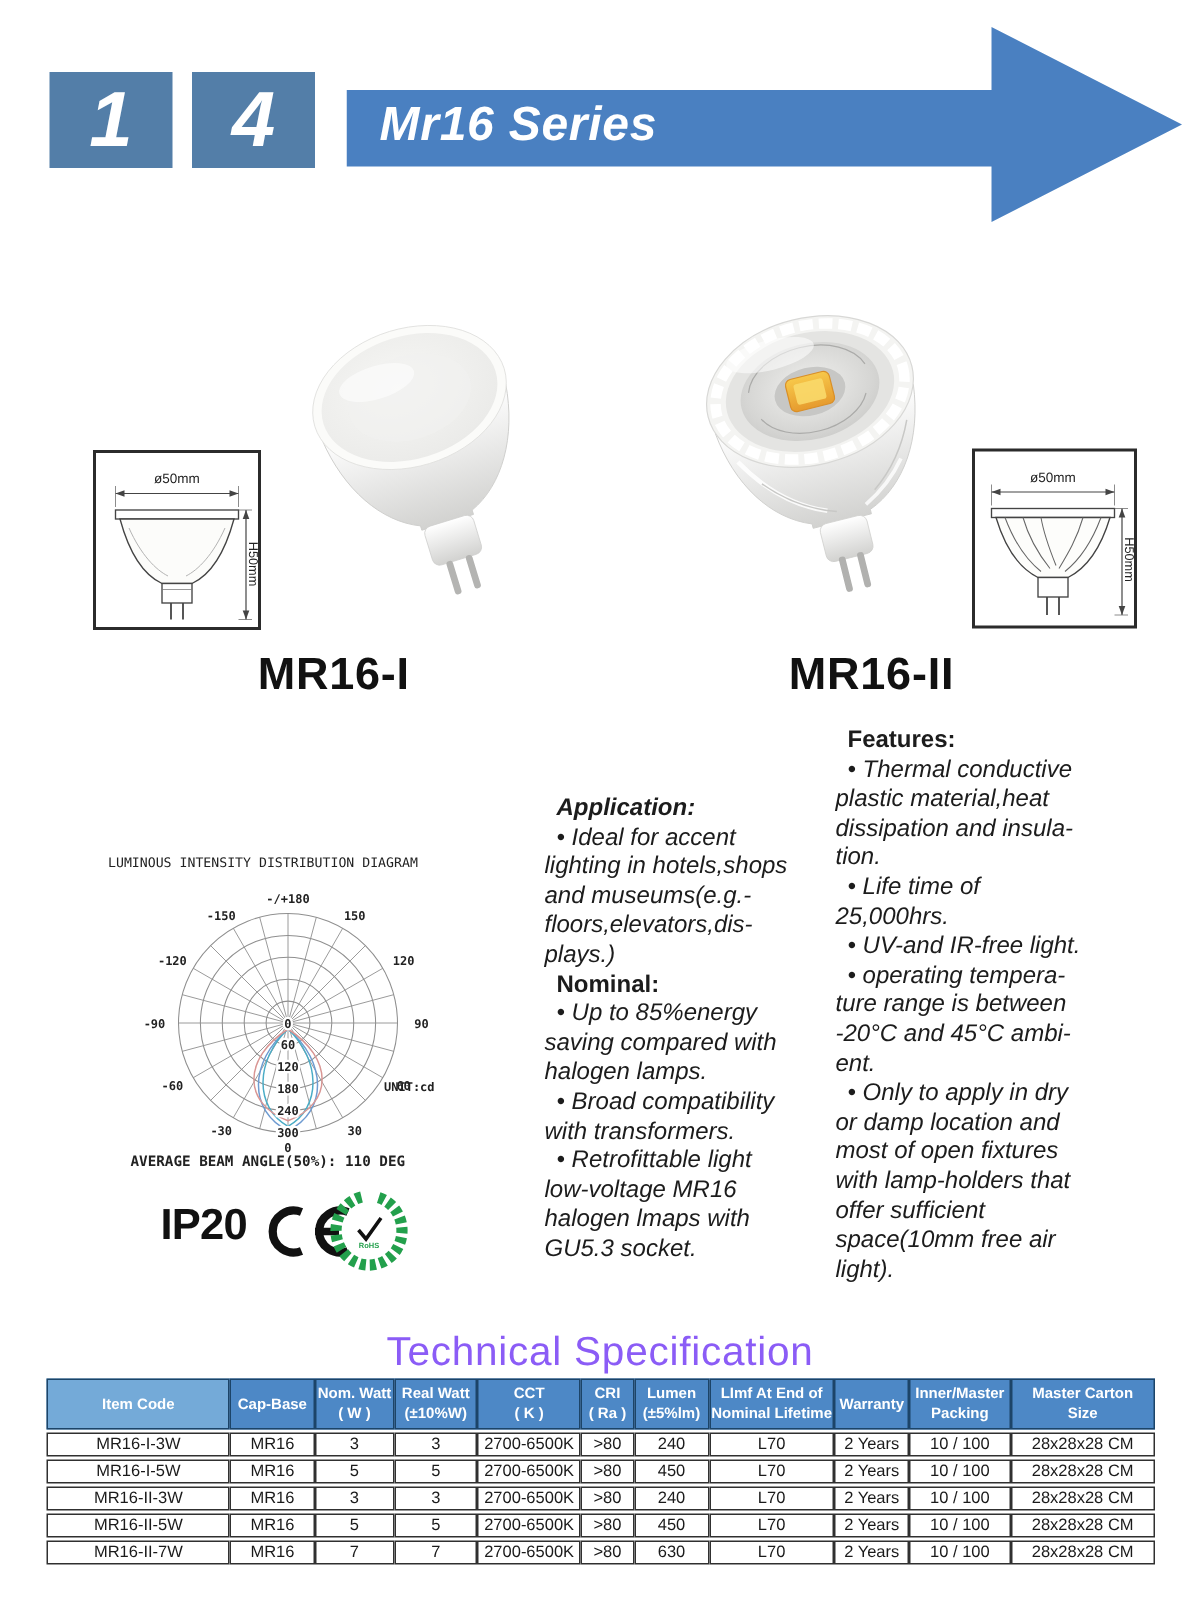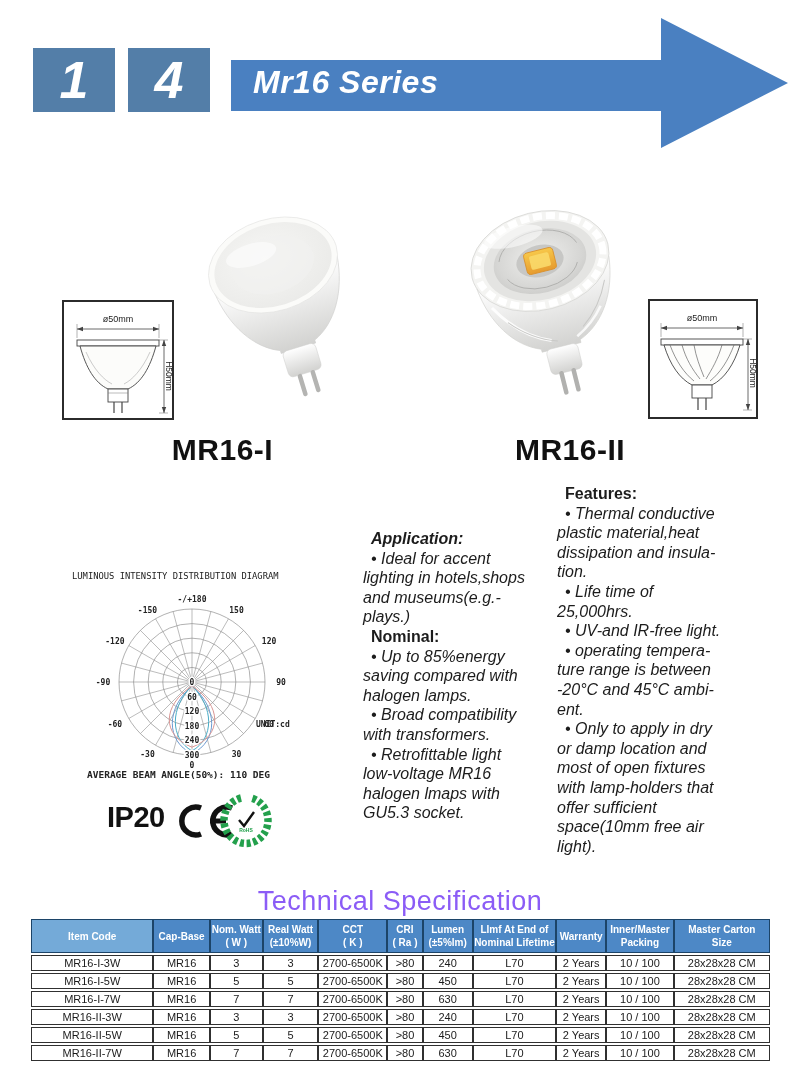--- a/index.html
+++ b/index.html
@@ -166,21 +166,21 @@
       <line x1="98" y1="38" x2="98" y2="109" stroke="#444" stroke-width="0.8"></line>
       <polygon points="98,38 95.8,44 100.2,44" fill="#444"></polygon>
       <polygon points="98,109 95.8,103 100.2,103" fill="#444"></polygon>
       <line x1="93" y1="38" x2="102" y2="38" stroke="#666" stroke-width="0.5"></line>
       <line x1="93" y1="109" x2="102" y2="109" stroke="#666" stroke-width="0.5"></line>
       <text x="0" y="3" transform="translate(103,72) rotate(90)" text-anchor="middle" font-size="8.5" fill="#222">H50mm</text>
     </svg>
   </div>
 
   <div class="abs prod-name" style="left:145px;top:433px;width:155px">MR16-I</div>
-  <div class="abs prod-name" style="left:490px;top:433px;width:160px">MR16-II</div>
+  <div class="abs prod-name" style="left:501px;top:433px;width:160px">MR16-II</div>
 
   <div class="abs" id="lidd-title" style="left:72px;top:571px">LUMINOUS INTENSITY DISTRIBUTION DIAGRAM</div>
   <svg class="abs" id="polar-svg" style="left:85px;top:594px" width="210" height="186" viewBox="0 0 210 186">
       <circle cx="107" cy="88" r="14.600000000000001" fill="none" stroke="#8f8f8f" stroke-width="0.7"></circle>
       <circle cx="107" cy="88" r="29.200000000000003" fill="none" stroke="#8f8f8f" stroke-width="0.7"></circle>
       <circle cx="107" cy="88" r="43.8" fill="none" stroke="#8f8f8f" stroke-width="0.7"></circle>
       <circle cx="107" cy="88" r="58.400000000000006" fill="none" stroke="#8f8f8f" stroke-width="0.7"></circle>
       <circle cx="107" cy="88" r="73" fill="none" stroke="#8f8f8f" stroke-width="0.7"></circle>
       <line x1="107" y1="88" x2="107" y2="161" stroke="#8f8f8f" stroke-width="0.6"></line>
       <line x1="107" y1="88" x2="125.89379029248401" y2="158.512585319102" stroke="#8f8f8f" stroke-width="0.6"></line>
@@ -242,20 +242,21 @@
     <circle cx="27" cy="26" r="14" fill="#ffffff"></circle>
     <path d="M 20,26 L 25,32 L 35,18" fill="none" stroke="#111" stroke-width="2.4"></path>
     <text x="27" y="38" text-anchor="middle" font-size="5" fill="#23a04c" font-weight="bold">RoHS</text>
   </svg>
 
   <div class="abs txtcol" id="app-col" style="left:363px;top:529px;width:196px">
       <div class="ln bi h">Application:</div>
       <div class="ln u">• Ideal for accent</div>
       <div class="ln ">lighting in hotels,shops</div>
       <div class="ln ">and museums(e.g.-</div>
+      <div class="ln ">floors,elevators,dis-</div>
       <div class="ln ">plays.)</div>
       <div class="ln b h">Nominal:</div>
       <div class="ln u">• Up to 85%energy</div>
       <div class="ln ">saving compared with</div>
       <div class="ln ">halogen lamps.</div>
       <div class="ln u">• Broad compatibility</div>
       <div class="ln ">with transformers.</div>
       <div class="ln u">• Retrofittable light</div>
       <div class="ln ">low-voltage MR16</div>
       <div class="ln ">halogen lmaps with</div>
@@ -336,67 +337,54 @@
           <td>5</td>
           <td>2700-6500K</td>
           <td>&gt;80</td>
           <td>450</td>
           <td>L70</td>
           <td>2 Years</td>
           <td>10 / 100</td>
           <td>28x28x28 CM</td>
         </tr>
         <tr>
-          <td>MR16-I-7W</td>
+          <td>MR16-II-3W</td>
+          <td>MR16</td>
+          <td>3</td>
+          <td>3</td>
+          <td>2700-6500K</td>
+          <td>&gt;80</td>
+          <td>240</td>
+          <td>L70</td>
+          <td>2 Years</td>
+          <td>10 / 100</td>
+          <td>28x28x28 CM</td>
+        </tr>
+        <tr>
+          <td>MR16-II-5W</td>
+          <td>MR16</td>
+          <td>5</td>
+          <td>5</td>
+          <td>2700-6500K</td>
+          <td>&gt;80</td>
+          <td>450</td>
+          <td>L70</td>
+          <td>2 Years</td>
+          <td>10 / 100</td>
+          <td>28x28x28 CM</td>
+        </tr>
+        <tr>
+          <td>MR16-II-7W</td>
           <td>MR16</td>
           <td>7</td>
           <td>7</td>
           <td>2700-6500K</td>
           <td>&gt;80</td>
           <td>630</td>
           <td>L70</td>
           <td>2 Years</td>
           <td>10 / 100</td>
           <td>28x28x28 CM</td>
         </tr>
-        <tr>
-          <td>MR16-II-3W</td>
-          <td>MR16</td>
-          <td>3</td>
-          <td>3</td>
-          <td>2700-6500K</td>
-          <td>&gt;80</td>
-          <td>240</td>
-          <td>L70</td>
-          <td>2 Years</td>
-          <td>10 / 100</td>
-          <td>28x28x28 CM</td>
-        </tr>
-        <tr>
-          <td>MR16-II-5W</td>
-          <td>MR16</td>
-          <td>5</td>
-          <td>5</td>
-          <td>2700-6500K</td>
-          <td>&gt;80</td>
-          <td>450</td>
-          <td>L70</td>
-          <td>2 Years</td>
-          <td>10 / 100</td>
-          <td>28x28x28 CM</td>
-        </tr>
-        <tr>
-          <td>MR16-II-7W</td>
-          <td>MR16</td>
-          <td>7</td>
-          <td>7</td>
-          <td>2700-6500K</td>
-          <td>&gt;80</td>
-          <td>630</td>
-          <td>L70</td>
-          <td>2 Years</td>
-          <td>10 / 100</td>
-          <td>28x28x28 CM</td>
-        </tr>
       </tbody>
   </table>
 
 </div>
 
 </body></html>

